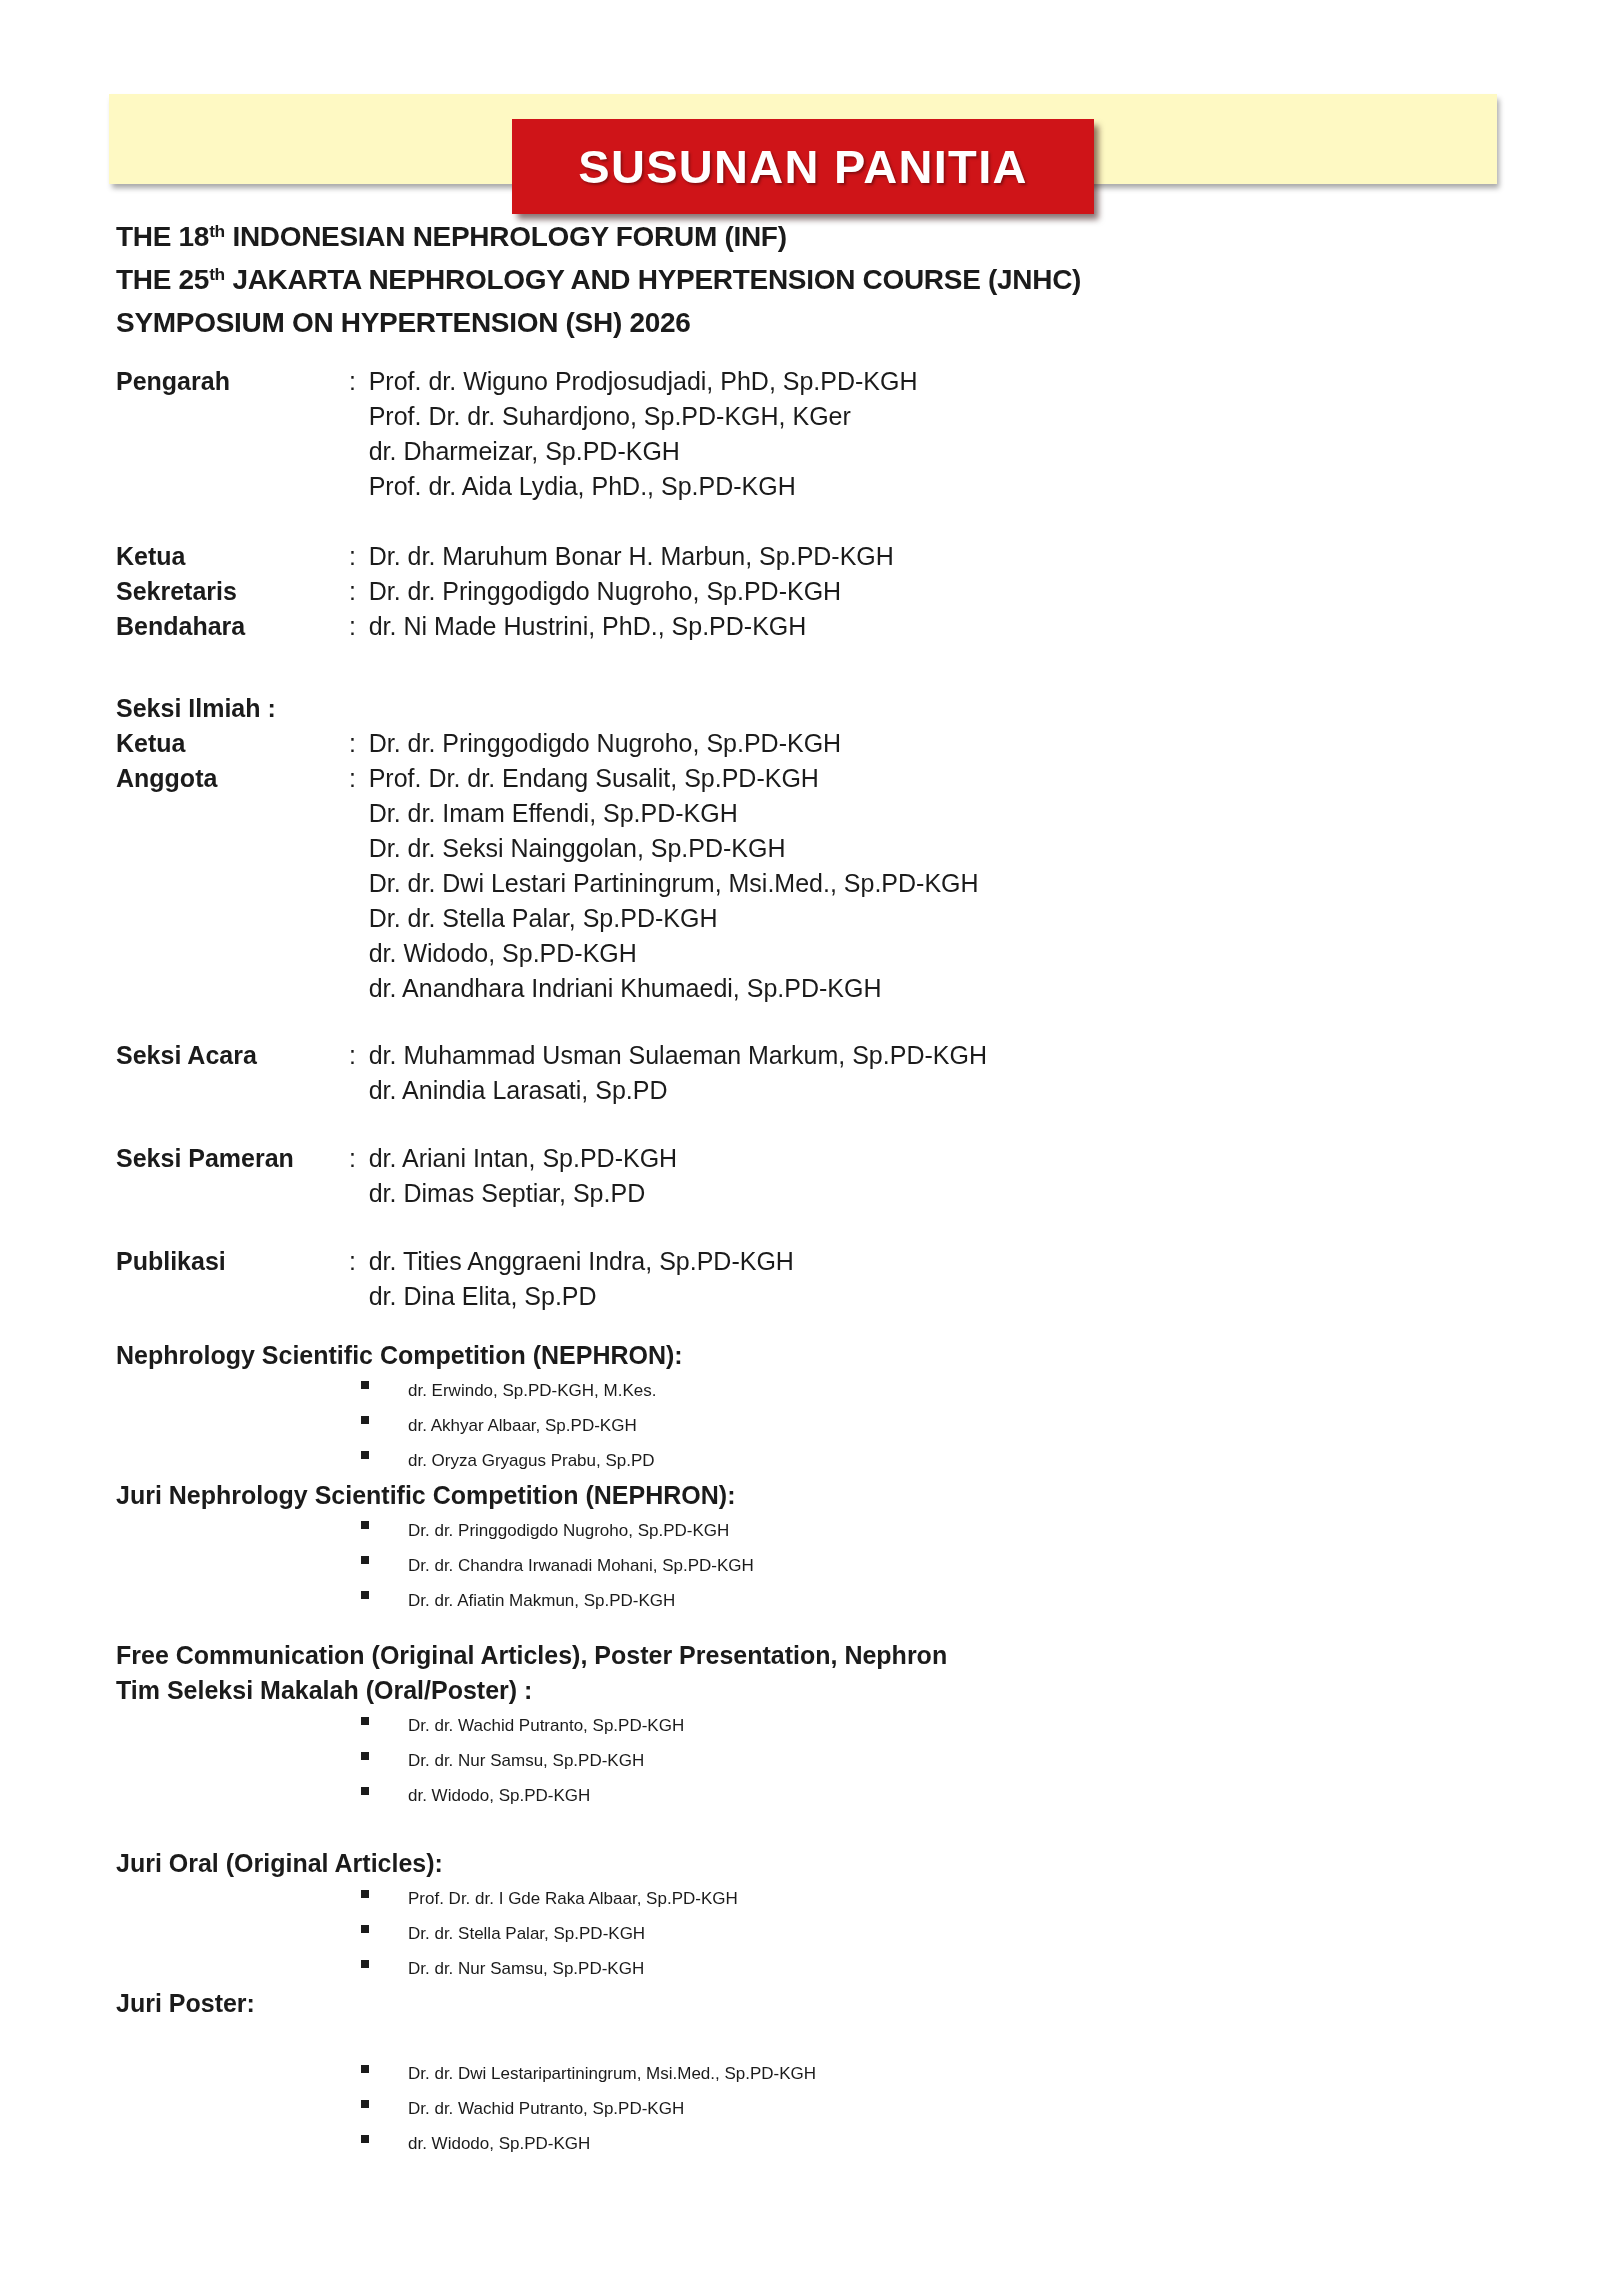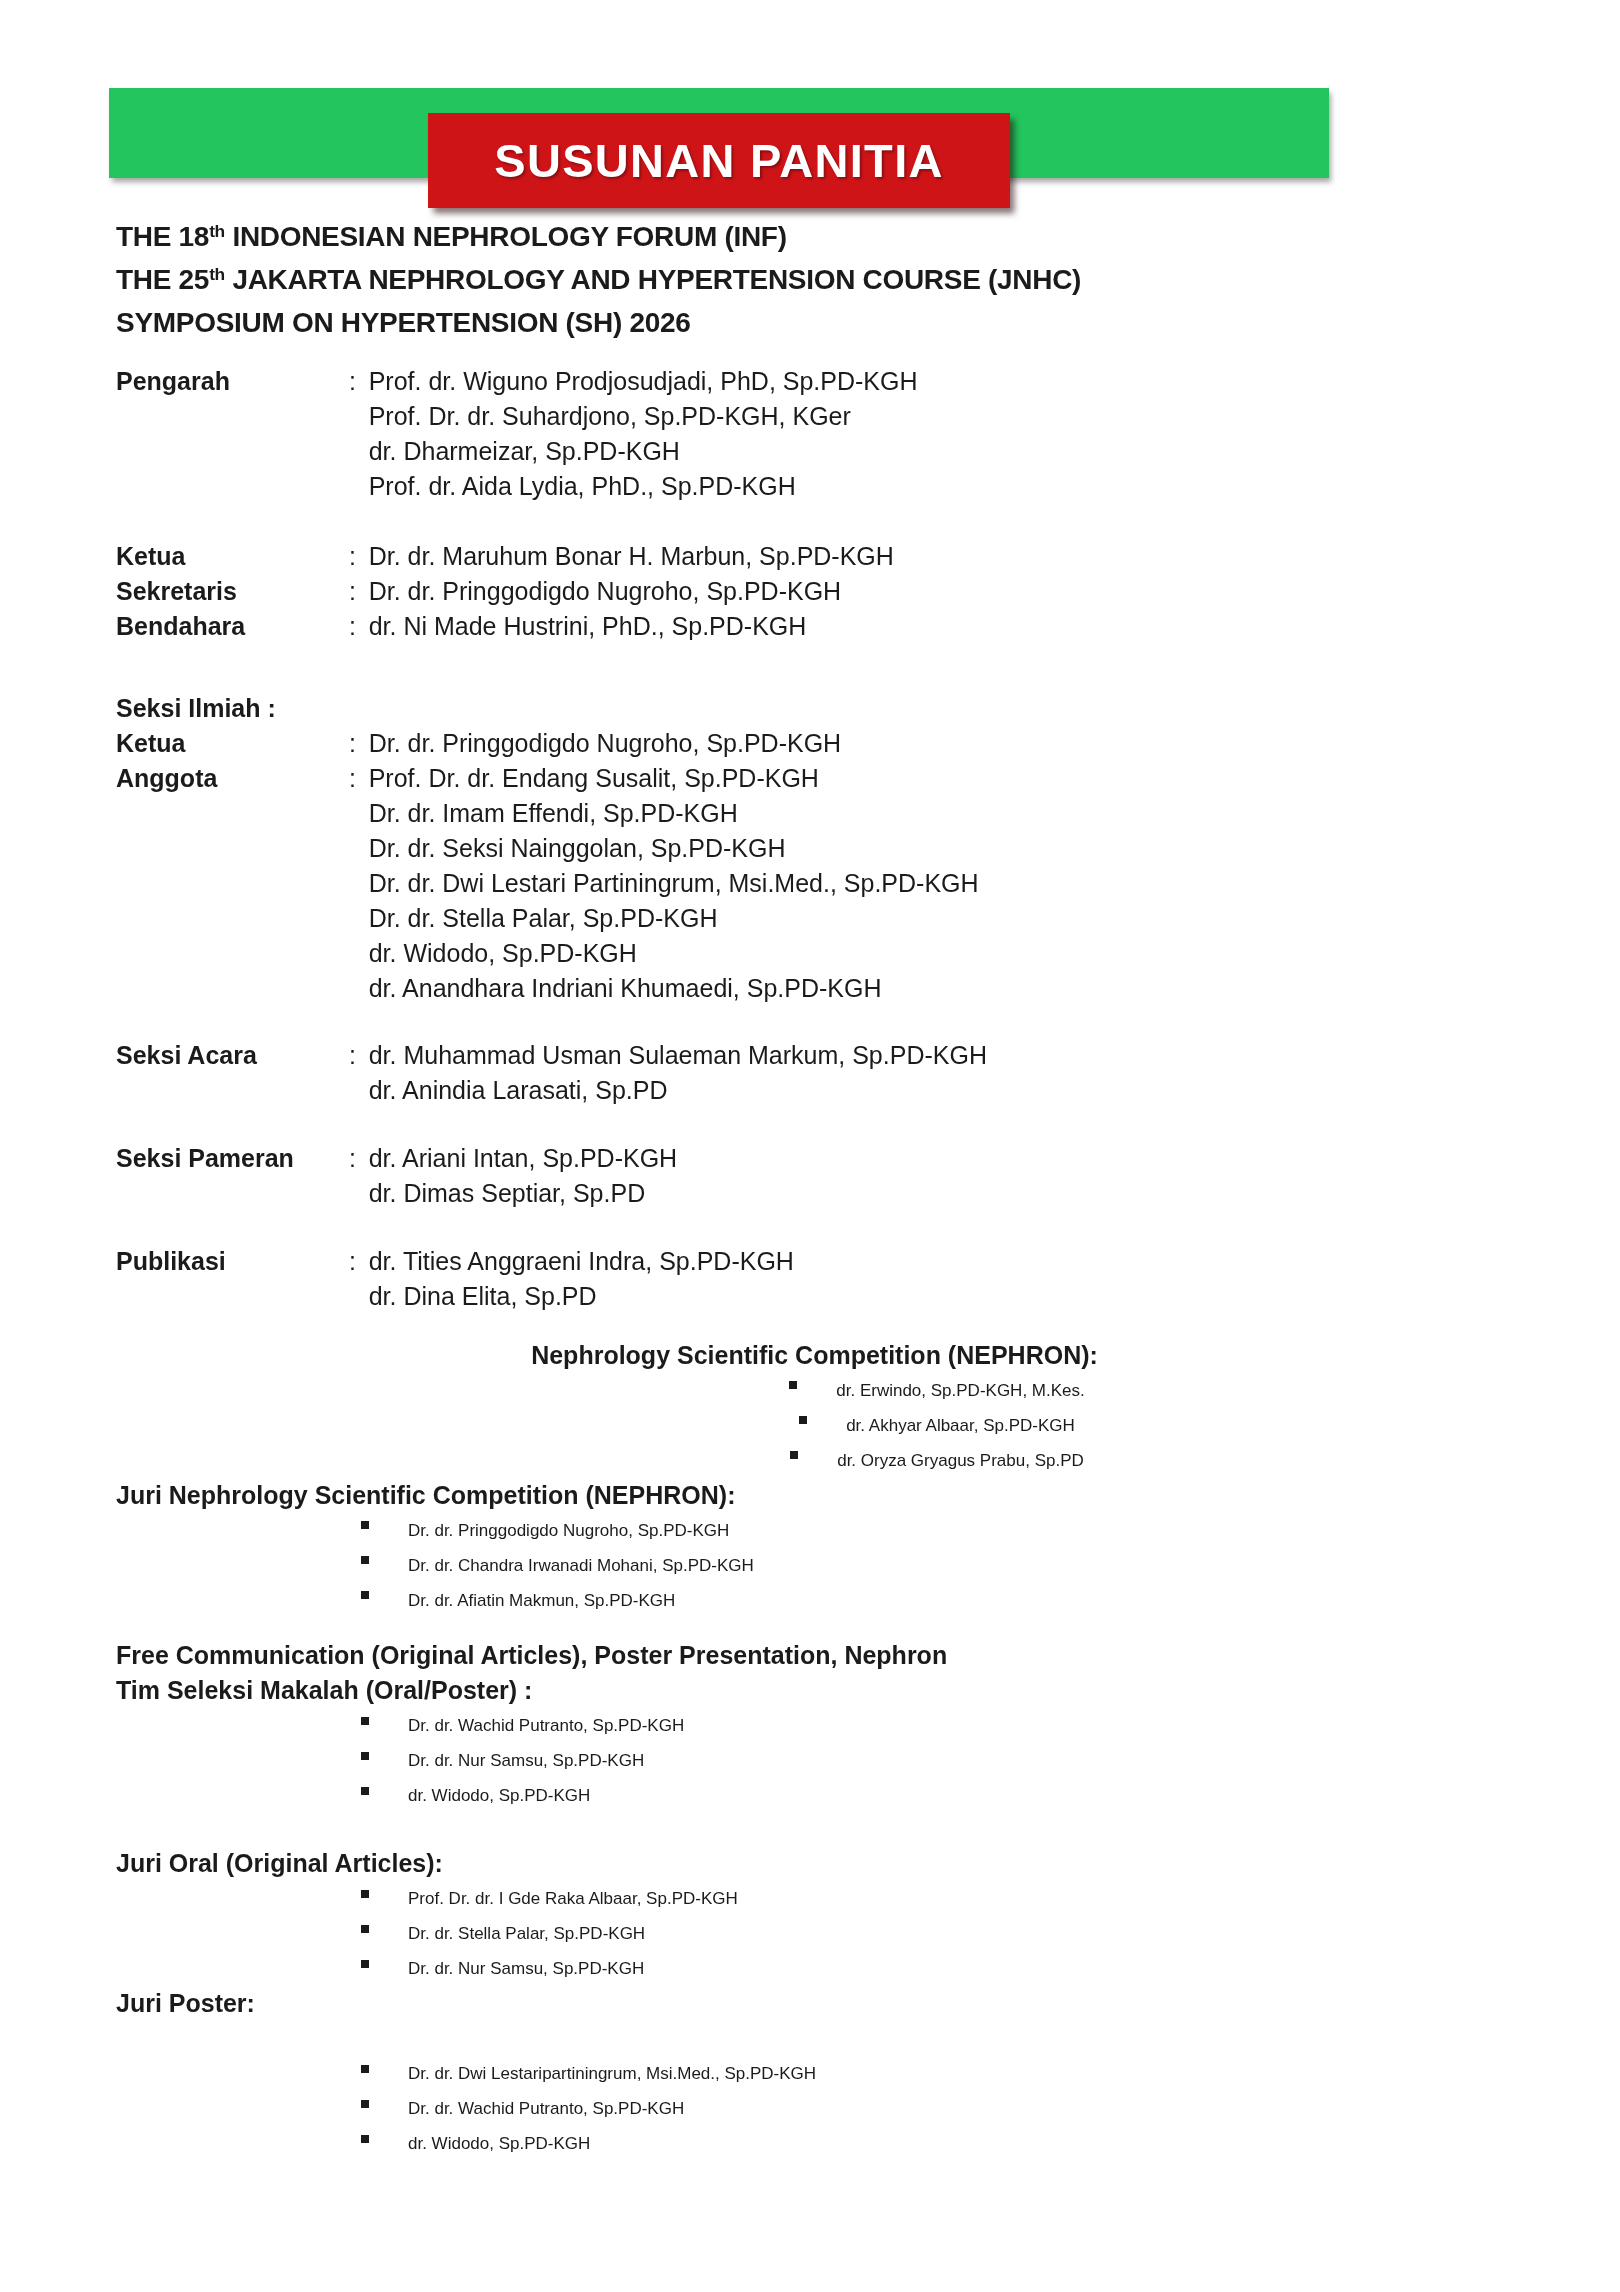--- a/index.html
+++ b/index.html
@@ -10,24 +10,24 @@
     background: #ffffff;
     font-family: "Liberation Sans", sans-serif;
     color: #1b1b1b;
     overflow: hidden;
   }
 
   
   .banner-band {
     position: absolute;
     left: 109px;
-    top: 88px;
-    width: 1220px;
+    top: 94px;
+    width: 1388px;
     height: 90px;
-    background: #22c55e;
+    background: #fef9c3;
     box-shadow: 2.7px 4.5px 5.4px rgba(0,0,0,0.35);
   }
   .banner-box {
     position: absolute;
     left: 50%;
     transform: translateX(-50%);
     top: 25px;
     width: 582px;
     height: 95px;
     background: #cf1418;
@@ -108,21 +108,21 @@
   }
 
   
   .mt-title   { margin-top: 0; }
   .mt-pengarah { margin-top: 20.6px; }
   .mt-officers { margin-top: 35px; }
   .mt-ilmiah   { margin-top: 47px; }
   .mt-acara    { margin-top: 32px; }
   .mt-pameran  { margin-top: 33px; }
   .mt-publikasi{ margin-top: 33px; }
-  .mt-nephron  { margin-top: 24px; text-align: center; }
+  .mt-nephron  { margin-top: 24px; }
   .mt-freecomm { margin-top: 20.6px; }
   .mt-jurioral { margin-top: 33px; }
   .gap-line    { height: 35px; }
 </style>
 </head>
 <body>
 
 <div class="page">
 
   <div class="banner-band">

